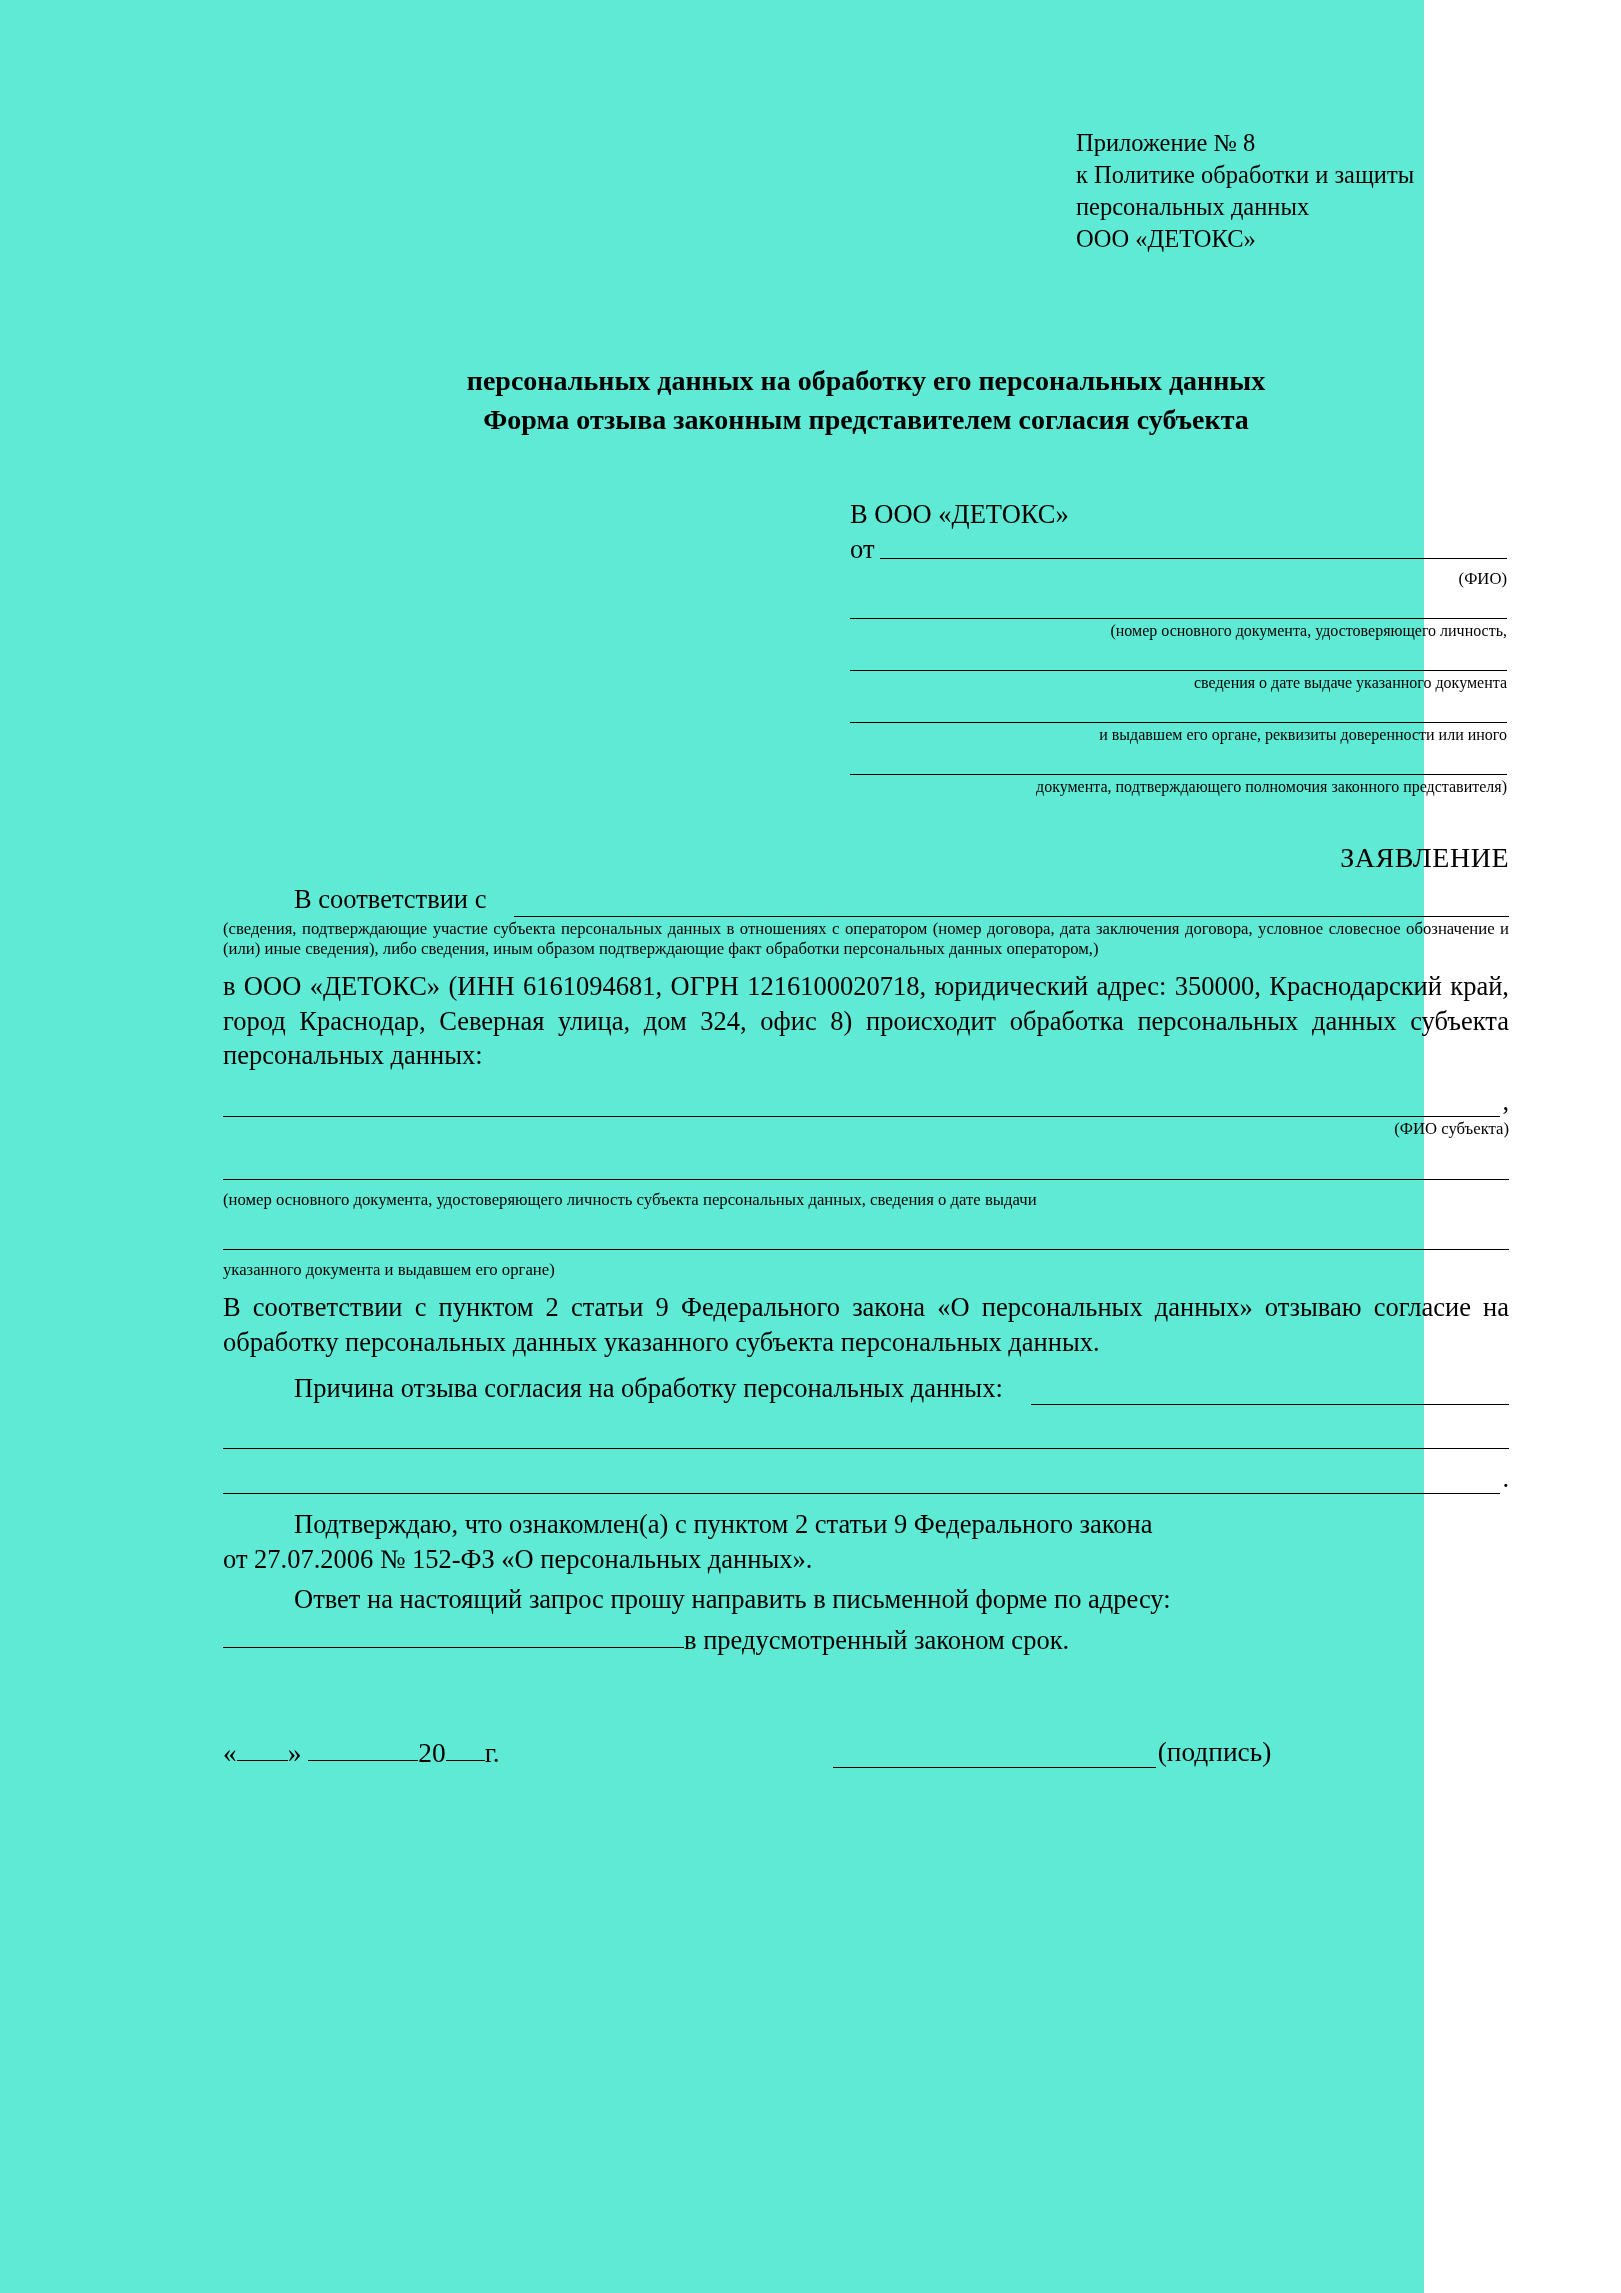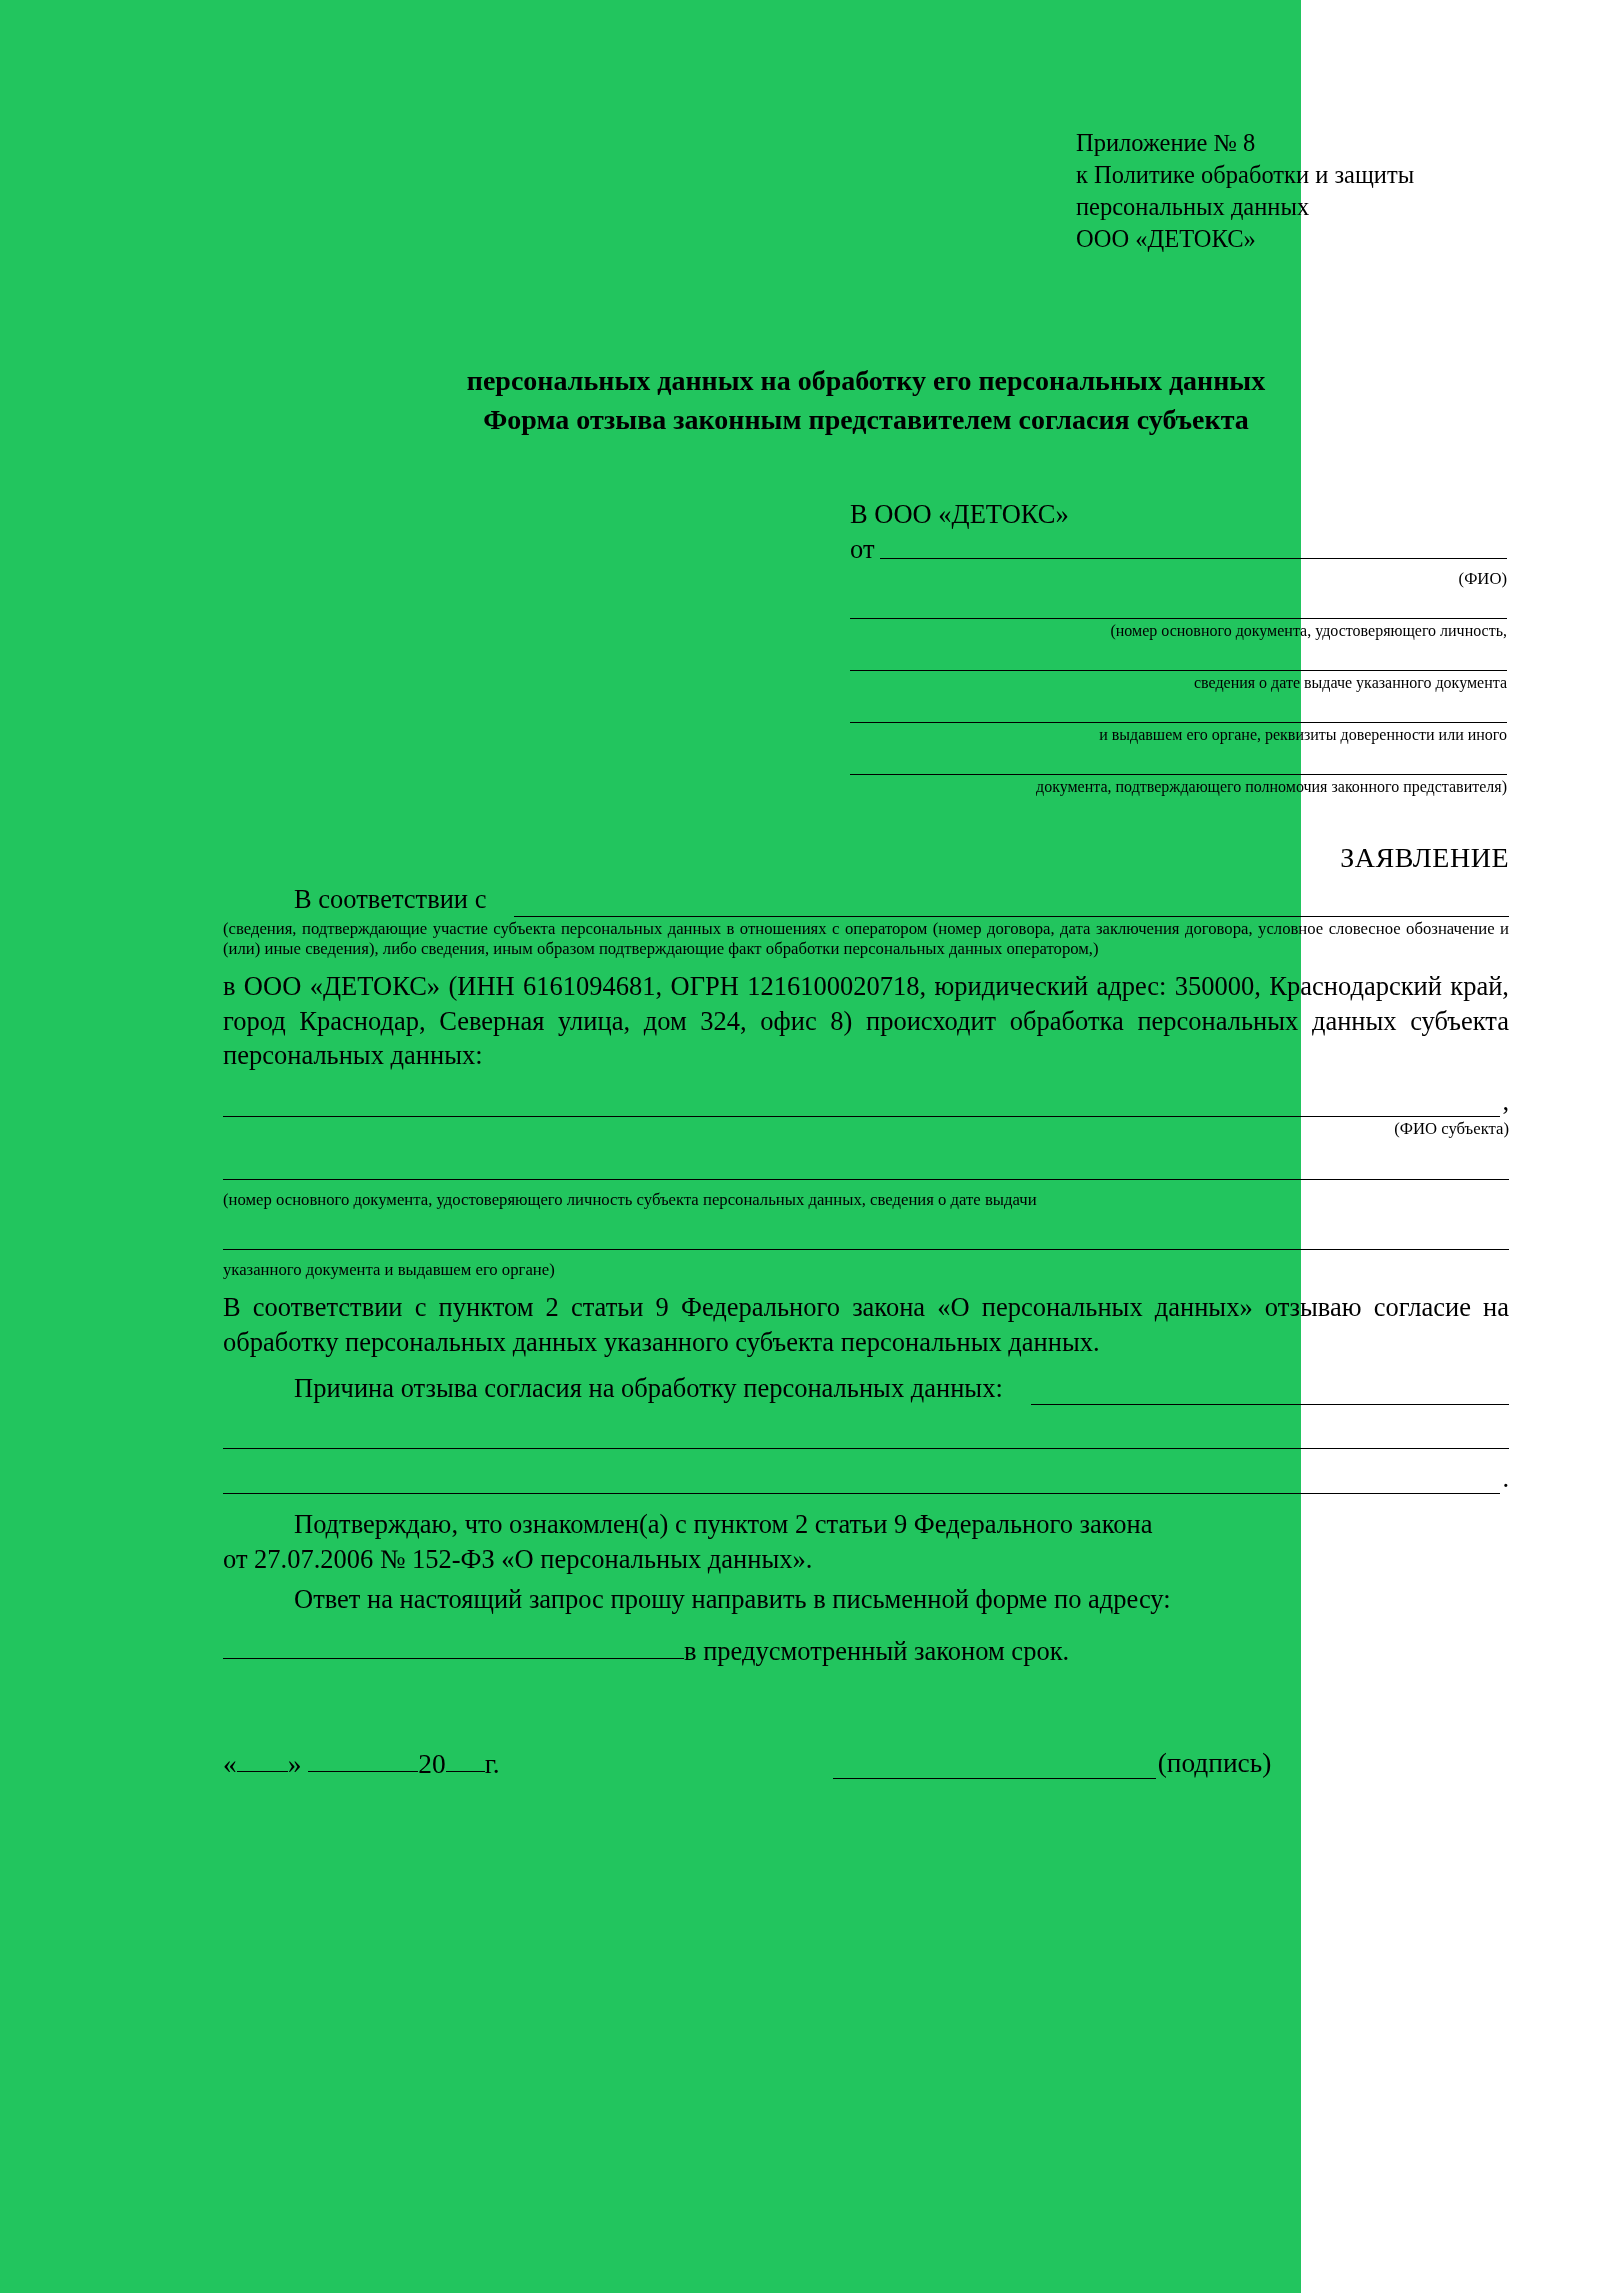--- a/index.html
+++ b/index.html
@@ -10,23 +10,23 @@
   body {
     width: 1621px;
     height: 2294px;
     font-family: "Liberation Serif", serif;
     color: #000000;
     position: relative;
   }
   .page {
     position: absolute;
     left: 0; top: 0;
-    width: 1301px;
+    width: 1424px;
     height: 2294px;
-    background: #22c55e;
+    background: #5eead4;
   }
   .content {
     position: absolute;
     left: 223px;
     top: 127px;
     width: 1286px;
   }
 
   
   .header-block {
@@ -225,21 +225,21 @@
     <div class="blank-line"></div>
     <div class="line-with-comma" style="margin-top:13.7px;">
       <span class="rule"></span>
       <span class="tail">.</span>
     </div>
 
     <div class="para indent" style="margin-top:13.7px;">Подтверждаю, что ознакомлен(а) с пунктом 2 статьи 9 Федерального закона</div>
     <div class="body-text">от 27.07.2006 № 152-ФЗ «О персональных данных».</div>
 
     <div class="para indent" style="margin-top:5.9px;">Ответ на настоящий запрос прошу направить в письменной форме по адресу:</div>
-    <div class="body-text" style="margin-top:16px;">
+    <div class="body-text" style="margin-top:5px;">
       <span class="u-addr"></span><span>в предусмотренный законом срок.</span>
     </div>
 
     <div class="sign-row">
       <span class="sign-left">
         <span>«</span><span class="u-short"></span><span>»</span>
         <span class="u-med"></span><span>20</span><span class="u-short" style="width:39px;"></span><span>г.</span>
       </span>
       <span class="sign-spacer"></span>
       <span class="sign-rule"></span>

